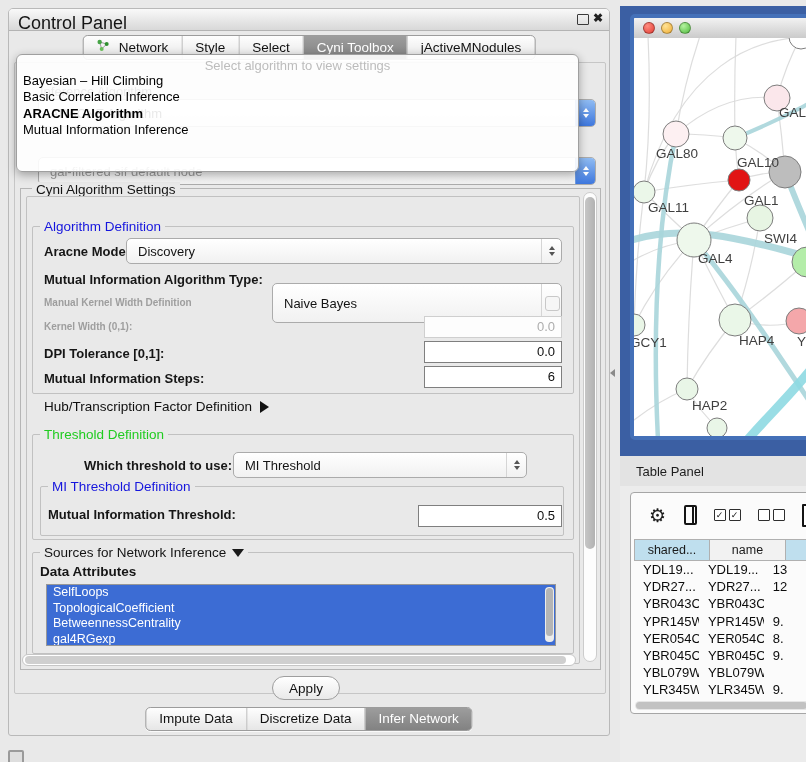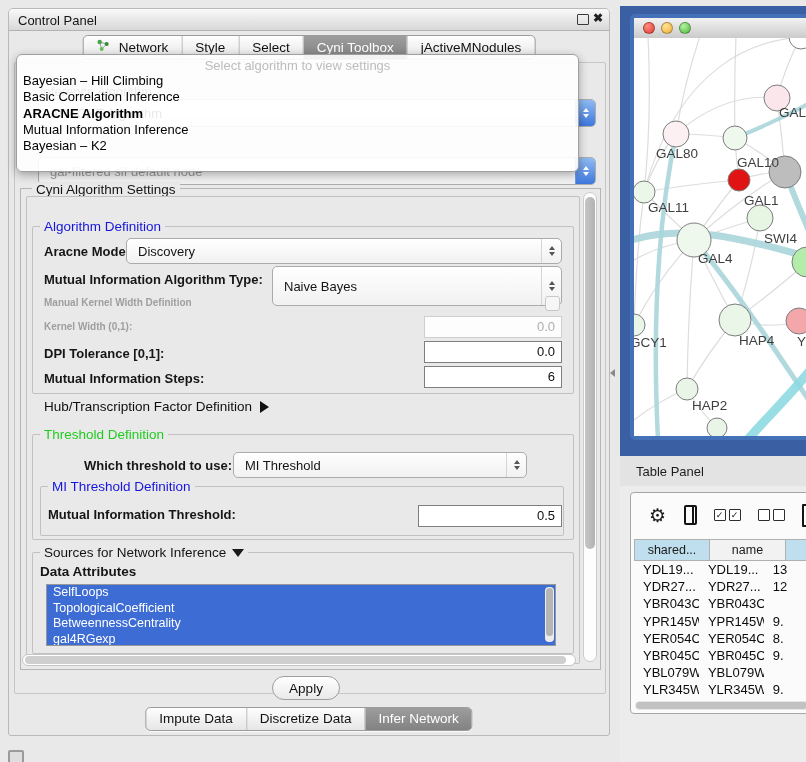--- a/index.html
+++ b/index.html
@@ -35,21 +35,21 @@
   .th.blue{background:var(--thdr);}
   .t-rows{left:3px;top:68px;width:178px;height:138px;overflow:hidden;}
   .tr{display:flex;height:17.2px;align-items:center;}
   .td{box-sizing:border-box;padding-left:9px;font-size:13px;color:#0c0c0c;white-space:nowrap;overflow:hidden;}
   .hscroll2{left:4px;top:208px;width:176px;height:9px;background:#e6e6e6;border-radius:5px;}
   .hscroll2 .thumb{position:absolute;left:1px;top:1px;height:7px;width:97%;background:#c2c2c2;border-radius:4px;}
 
   
   .cpanel{left:8px;top:8px;width:602px;height:728px;background:#e9e9e9;border:1px solid #b9b9b9;border-radius:5px 5px 3px 3px;box-sizing:border-box;}
   .cp-titlebar{left:9px;top:9px;width:600px;height:21px;background:linear-gradient(#f9f9f9,#d8d8d8);border-bottom:1px solid #b3b3b3;border-radius:4px 4px 0 0;}
-  .cp-title{left:18px;top:13px;font-size:13px;color:#151515;}
+  .cp-title{left:18px;top:13px;font-size:18px;color:#151515;}
   .float-icon{left:577px;top:14px;width:10px;height:9px;border:1.5px solid #3a3a3a;border-radius:1px;}
   .close-icon{left:593px;top:11px;font-size:12px;font-weight:bold;color:#222;}
 
   .seg{display:flex;border:1px solid #9c9c9c;border-radius:5px;background:linear-gradient(#fefefe,#e6e6e6);overflow:hidden;box-shadow:0 1px 0 rgba(255,255,255,.7);}
   .seg .s{padding:3px 13px 4px 13px;font-size:13.5px;color:#111;border-left:1px solid #bdbdbd;display:flex;align-items:center;gap:9px;white-space:nowrap;}
   .seg .s:first-child{border-left:none;}
   .seg .s.sel{background:linear-gradient(#9d9d9d,#828282);color:#fff;}
   #top-tabs{left:309px;top:35px;transform:translateX(-50%);}
   #bottom-tabs{left:309px;top:707px;transform:translateX(-50%);}
 
@@ -314,21 +314,21 @@
   <div class="abs lbl" style="left:44px;top:244px;">Aracne Mode:</div>
   <div class="abs combo" style="left:126px;top:238px;width:436px;height:26px;">
     <span>Discovery</span>
     <span class="stepper">
         <span class="tri-up"></span>
         <span class="tri-down"></span>
       </span>
   </div>
 
   <div class="abs lbl" style="left:44px;top:272px;">Mutual Information Algorithm Type:</div>
-  <div class="abs combo" style="left:272px;top:266px;width:290px;height:40px;">
+  <div class="abs combo" style="left:272px;top:283px;width:290px;height:40px;">
     <span>Naive Bayes</span>
     <span class="stepper">
         <span class="tri-up"></span>
         <span class="tri-down"></span>
       </span>
   </div>
 
   <div class="abs lbl-dis" style="left:44px;top:297px;">Manual Kernel Width Definition</div>
   <div class="abs checkbox" style="left:545px;top:296px;"></div>
 
@@ -397,18 +397,17 @@
       </div>
     </div>
 
   <div class="abs popup">
     <div class="popup-hint">Select algorithm to view settings</div>
     <div id="popup-list">
         <div class="pitem">Bayesian – Hill Climbing</div>
         <div class="pitem">Basic Correlation Inference</div>
         <div class="pitem em">ARACNE Algorithm</div>
         <div class="pitem">Mutual Information Inference</div>
-        <div class="pitem">Bayesian – K2</div>
       </div>
   </div>
 
   <div class="abs mini-square"></div>
 </div>
 
 </body></html>

